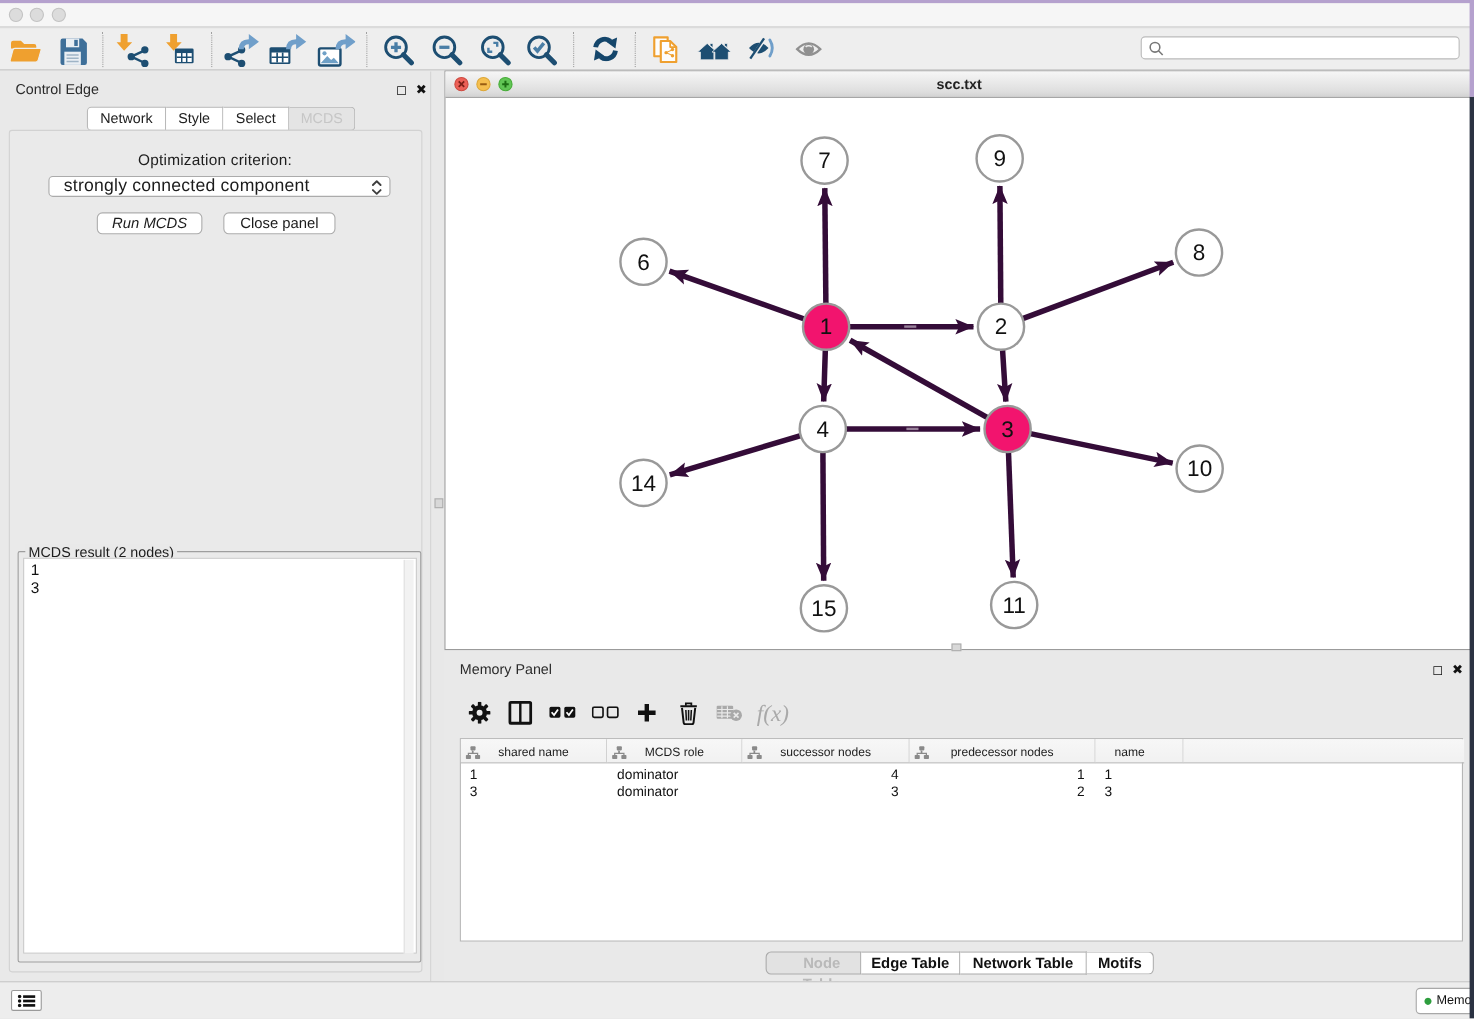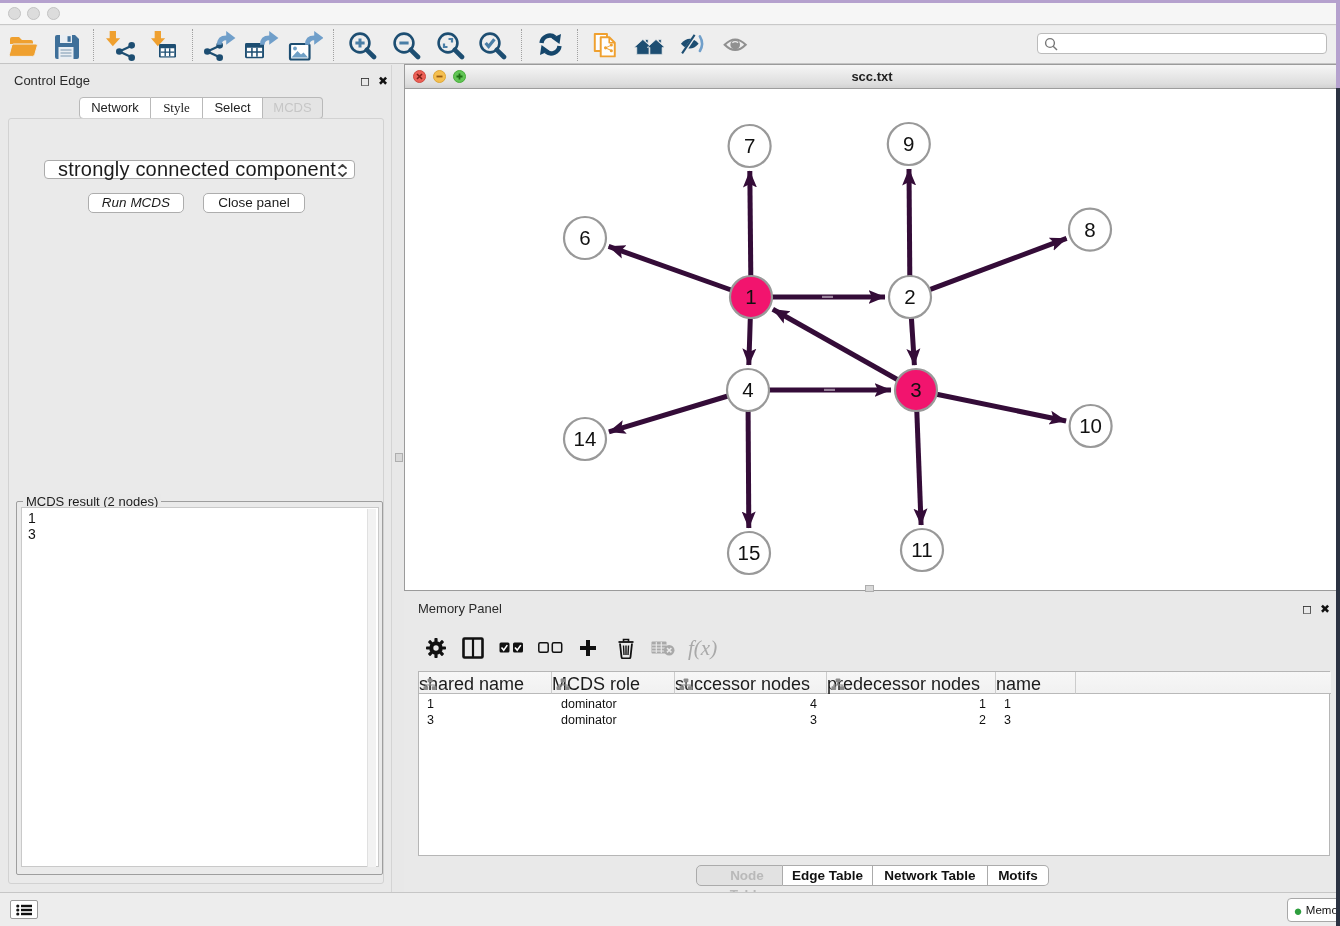--- a/index.html
+++ b/index.html
@@ -32,21 +32,21 @@
 .wbtn { position:absolute; top:9px; font-size:12px; color:#111; }
 #cp-tabs { position:absolute; left:79px; top:32px; height:22px; }
 .tab { position:absolute; top:0; height:22px; background:#fff; border:1px solid #b9b9b9;
   font-size:13px; color:#222; text-align:center; line-height:20px; }
 #cp-inner { position:absolute; left:8px; top:53px; width:376px; height:766px;
   background:#eaeaea; border:1px solid #d2d2d2; border-radius:3px; }
 #opt-label { position:absolute; left:0; top:72px; width:100%; text-align:center;
   font-size:14px; color:#1d1d1d; letter-spacing:0.2px; }
 #combo { position:absolute; left:44px; top:95px; width:311px; height:19px;
   background:#ffffff; border:1px solid #ababab; border-radius:4px;
-  font-size:20px; color:#1b1b1b; line-height:17px; padding-left:13px; letter-spacing:0.2px; }
+  font-size:16px; color:#1b1b1b; line-height:17px; padding-left:13px; letter-spacing:0.2px; }
 .btn { position:absolute; top:128px; height:20px; background:#ffffff;
   border:1px solid #adadad; border-radius:5px; font-size:13.5px; color:#1b1b1b;
   text-align:center; line-height:18px; }
 #mcds-box { position:absolute; left:16px; top:436px; width:367px; height:374px;
   border:1px solid #9e9e9e; border-radius:2px; }
 #mcds-label { position:absolute; left:6px; top:-8px; background:#e9e9e9;
   padding:0 3px; font-size:13px; color:#1d1d1d; }
 #mcds-text { position:absolute; left:4px; top:5px; width:358px; height:360px;
   background:#ffffff; border:1px solid #c9c9c9; font-size:14px; color:#111;
   line-height:16px; padding:2px 0 0 6px; }
@@ -63,21 +63,21 @@
   font-size:13px; color:#222; font-weight:bold; }
 .mac { position:absolute; top:5px; width:13px; height:13px; border-radius:50%; }
 
 
 #tpanel { left:404px; top:592px; width:936px; height:300px; background:#e9e9e9; }
 #tp-title { position:absolute; left:14px; top:9px; font-size:13px; color:#2b2b2b; }
 #tbl { position:absolute; left:14px; top:79px; width:912px; height:185px;
   background:#ffffff; border:1px solid #b6b6b6; }
 .th { position:absolute; top:0; height:22px; background:linear-gradient(#f7f7f7,#f1f1f1);
   border-right:1px solid #cccccc; border-bottom:1px solid #b9b9b9;
-  font-size:18px; color:#1c1c1c; line-height:19px; padding-top:3px; }
+  font-size:11px; color:#1c1c1c; text-align:center; line-height:19px; padding-top:3px; }
 .td { position:absolute; height:16px; font-size:12.5px; color:#111; line-height:16px; }
 .btab { position:absolute; top:273px; height:21px; background:#ffffff;
   border:1px solid #ababab; font-size:13.5px; font-weight:bold; color:#111;
   text-align:center; line-height:19px; }
 
 
 #statusbar { left:0; top:892px; width:1340px; height:34px; background:#ededed;
   border-top:1px solid #c6c6c6; }
 #memb { position:absolute; left:1259px; top:5px; width:67px; height:24px;
   background:#fff; border:1px solid #a8a8a8; border-radius:4px;
@@ -243,25 +243,26 @@
         </svg>
       </div>
     </div>
 
   <div class="abs" id="cpanel">
     <div id="cp-title">Control Edge</div>
     <div class="wbtn" style="left:360px;">◻</div>
     <div class="wbtn" style="left:378px;">✖</div>
     <div id="cp-tabs">
       <div class="tab" style="left:0; width:72px; border-radius:4px 0 0 4px;">Network</div>
-      <div class="tab" style="left:72px; width:52px; border-left:none;font-family:Liberation Serif, serif;">Style</div>
+      <div class="tab" style="left:72px; width:52px; border-left:none;">Style</div>
       <div class="tab" style="left:124px; width:60px; border-left:none;">Select</div>
       <div class="tab" style="left:184px; width:60px; border-left:none; border-radius:0 4px 4px 0; background:#e4e4e4; color:#c6c6c6;">MCDS</div>
     </div>
     <div id="cp-inner"></div>
+    <div id="opt-label">Optimization criterion:</div>
     <div id="combo">strongly connected component<svg style="position:absolute; right:6px; top:2px;" width="11" height="15" viewBox="0 0 11 15">
           <path d="M2,5.2 L5.5,1.8 L9,5.2 M2,9.8 L5.5,13.2 L9,9.8" fill="none" stroke="#3e3e3e" stroke-width="1.7" stroke-linecap="round" stroke-linejoin="round"></path>
         </svg></div>
     <div class="btn" style="left:88px; width:96px;font-style:italic;">Run MCDS</div>
     <div class="btn" style="left:203px; width:102px;">Close panel</div>
     <div id="mcds-box">
       <div id="mcds-label">MCDS result (2 nodes)</div>
       <div id="mcds-text">1<br>3<div id="mcds-sb"></div></div>
     </div>
   </div>

